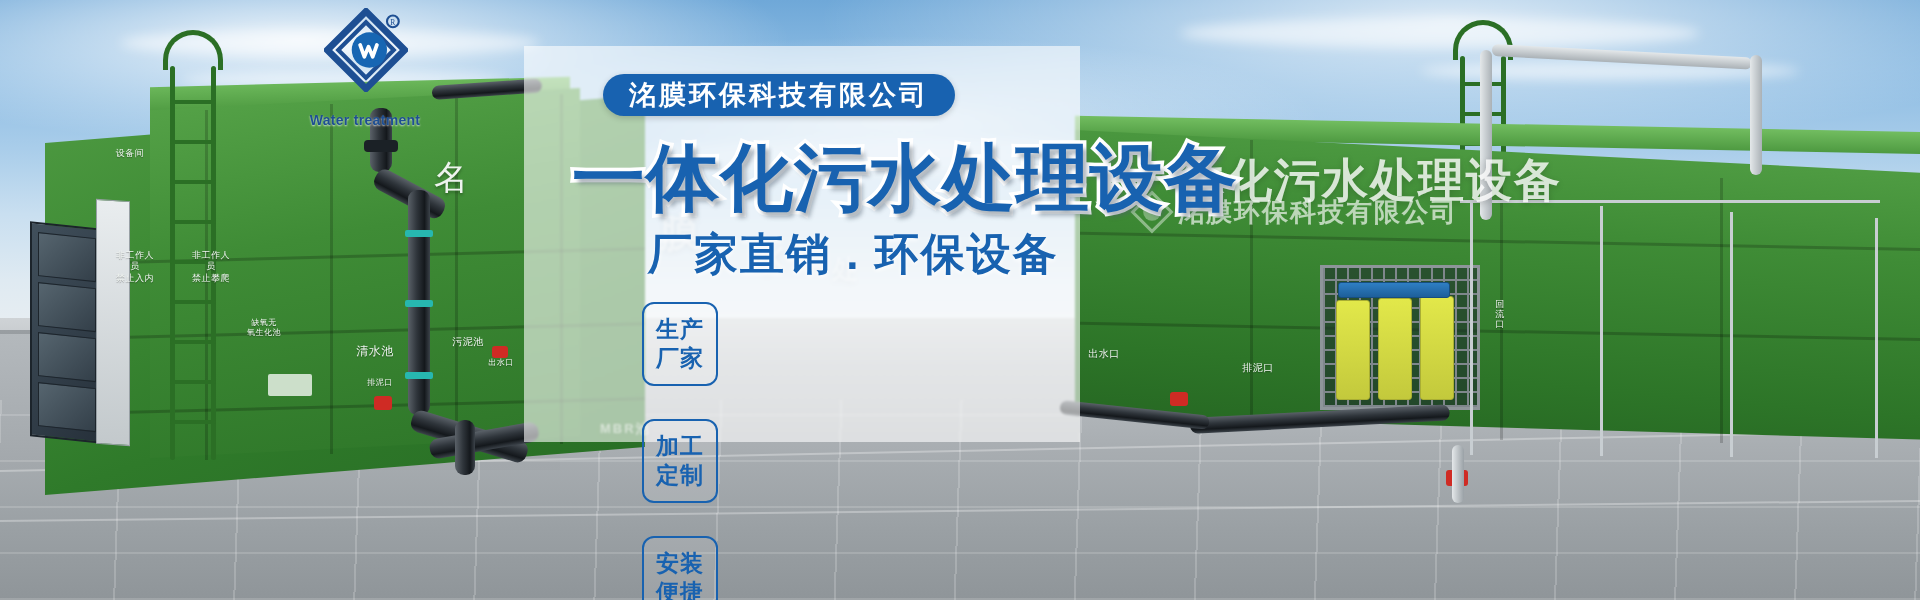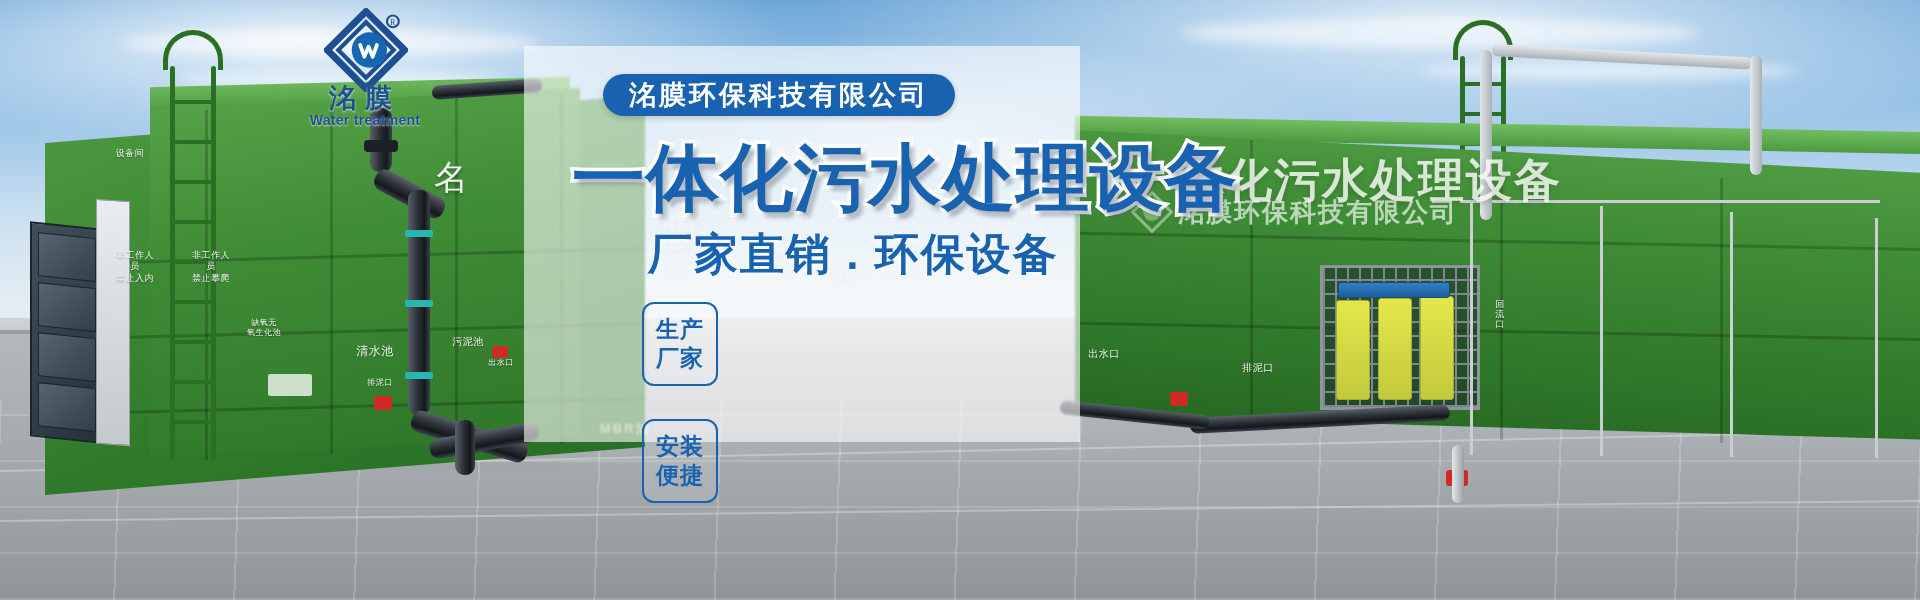--- a/index.html
+++ b/index.html
@@ -375,40 +375,43 @@
   <div class="logo">
     <svg class="logo-mark" viewBox="0 0 100 100">
       <polygon points="50,4 96,50 50,96 4,50" fill="none" stroke="#1e4f93" stroke-width="8"></polygon>
       <polygon points="50,17 83,50 50,83 17,50" fill="none" stroke="#1e4f93" stroke-width="5"></polygon>
       <path d="M50,26 A24,24 0 1 0 50,74 A24,24 0 1 1 50,26 Z" fill="#2aa14f"></path>
       <circle cx="54" cy="50" r="21" fill="#1766b3"></circle>
       <path d="M43 44 L48 58 L53 46 L58 58 L63 44" stroke="#ffffff" stroke-width="4.5" fill="none" stroke-linecap="round" stroke-linejoin="round"></path>
       <circle cx="82" cy="16" r="7" fill="none" stroke="#1e4f93" stroke-width="2.5"></circle>
       <text x="82" y="20" font-size="9" fill="#1e4f93" text-anchor="middle" font-family="Liberation Serif, serif">R</text>
     </svg>
-    <div class="logo-cn">洺膜</div>
     <div class="logo-en">Water treatment</div>
   </div>
 
   <div class="panel"></div>
 
   <div class="textblock">
 
     <div class="pill">洺膜环保科技有限公司</div>
 
     <div class="headline">一体化污水处理设备</div>
 
     <div class="tagline">厂家直销 . 环保设备</div>
 
     <div class="features">
       <div class="feat">
         <span>生产</span>
         <span>厂家</span>
       </div>
       <div class="feat">
+        <span>加工</span>
+        <span>定制</span>
+      </div>
+      <div class="feat">
         <span>安装</span>
         <span>便捷</span>
       </div>
     </div>
 
 
   </div>
 
 </div>
 

